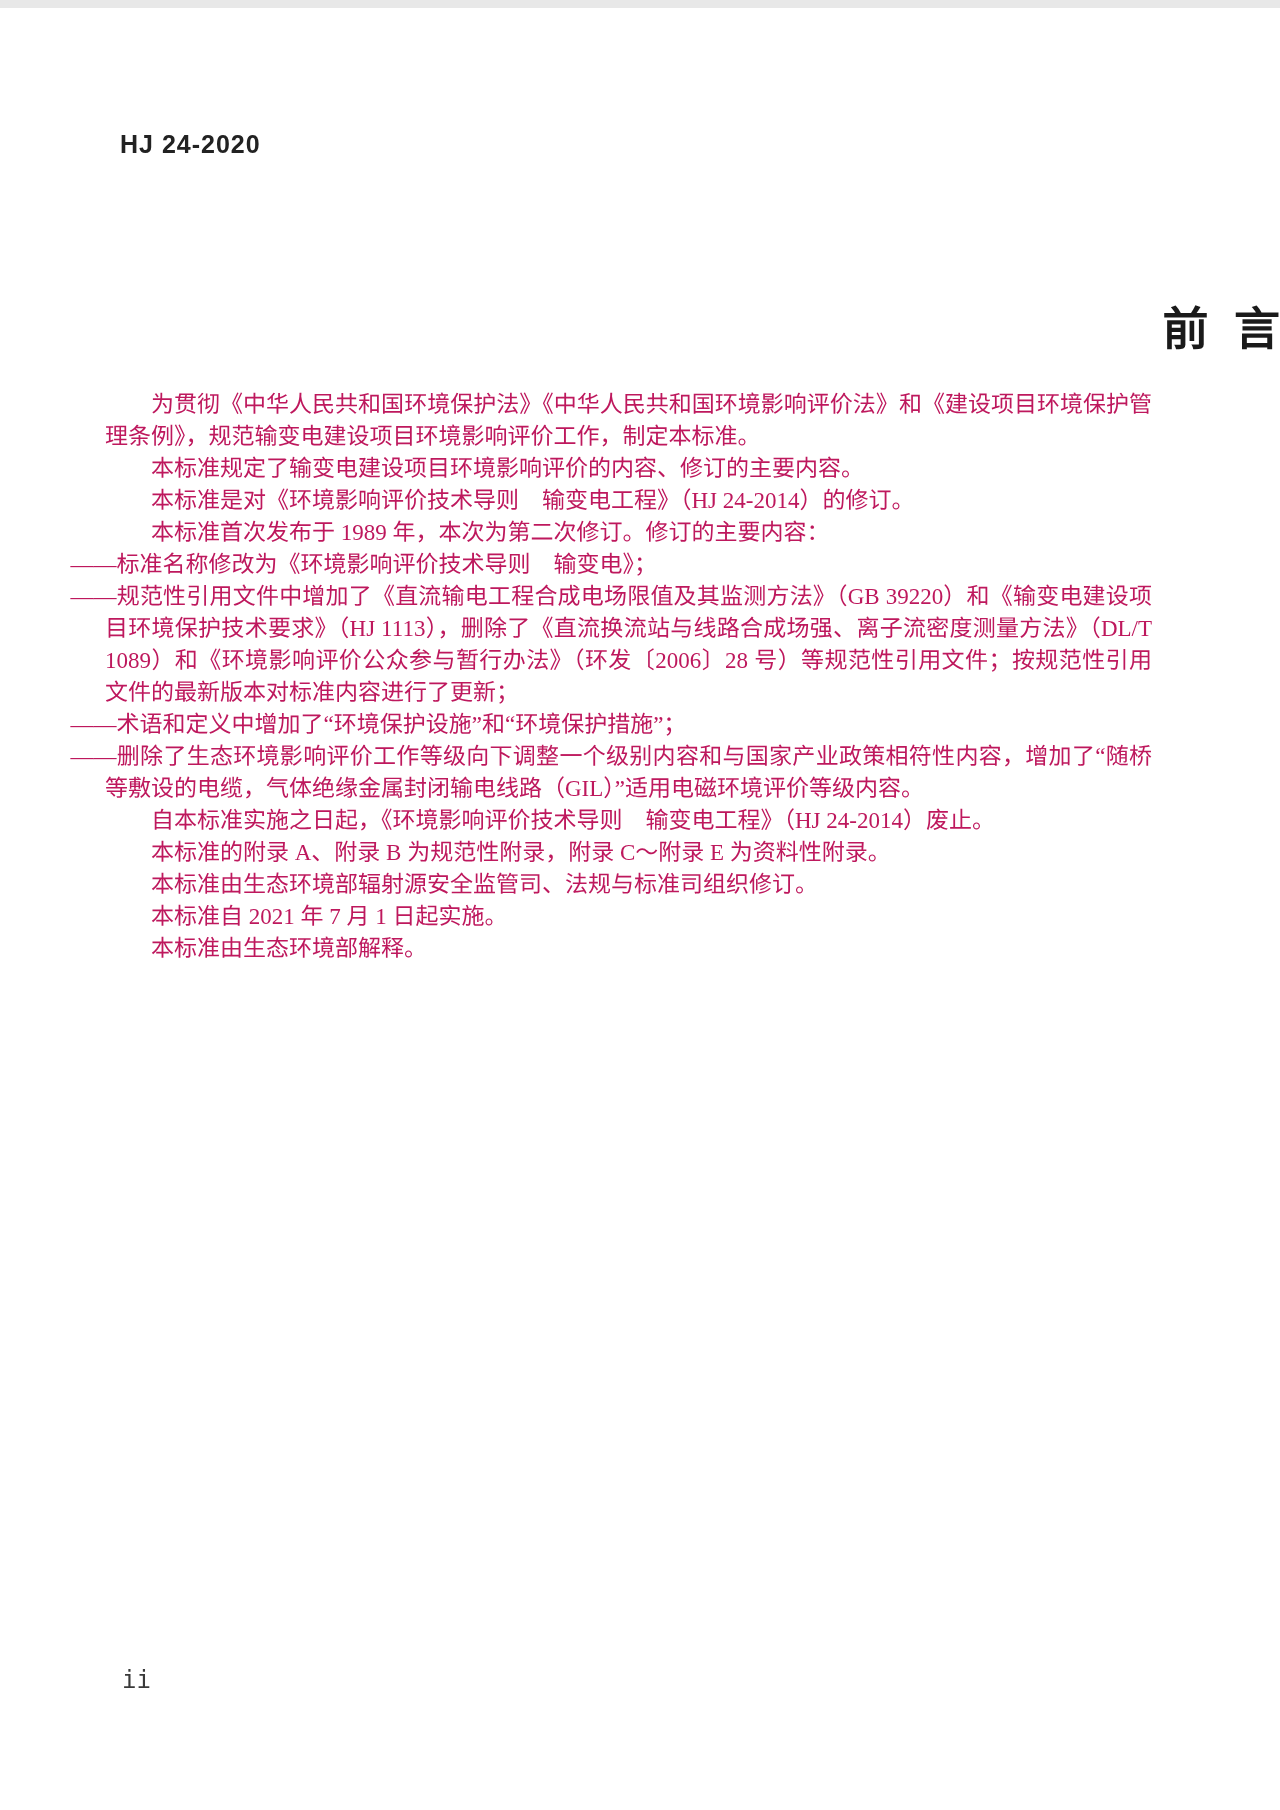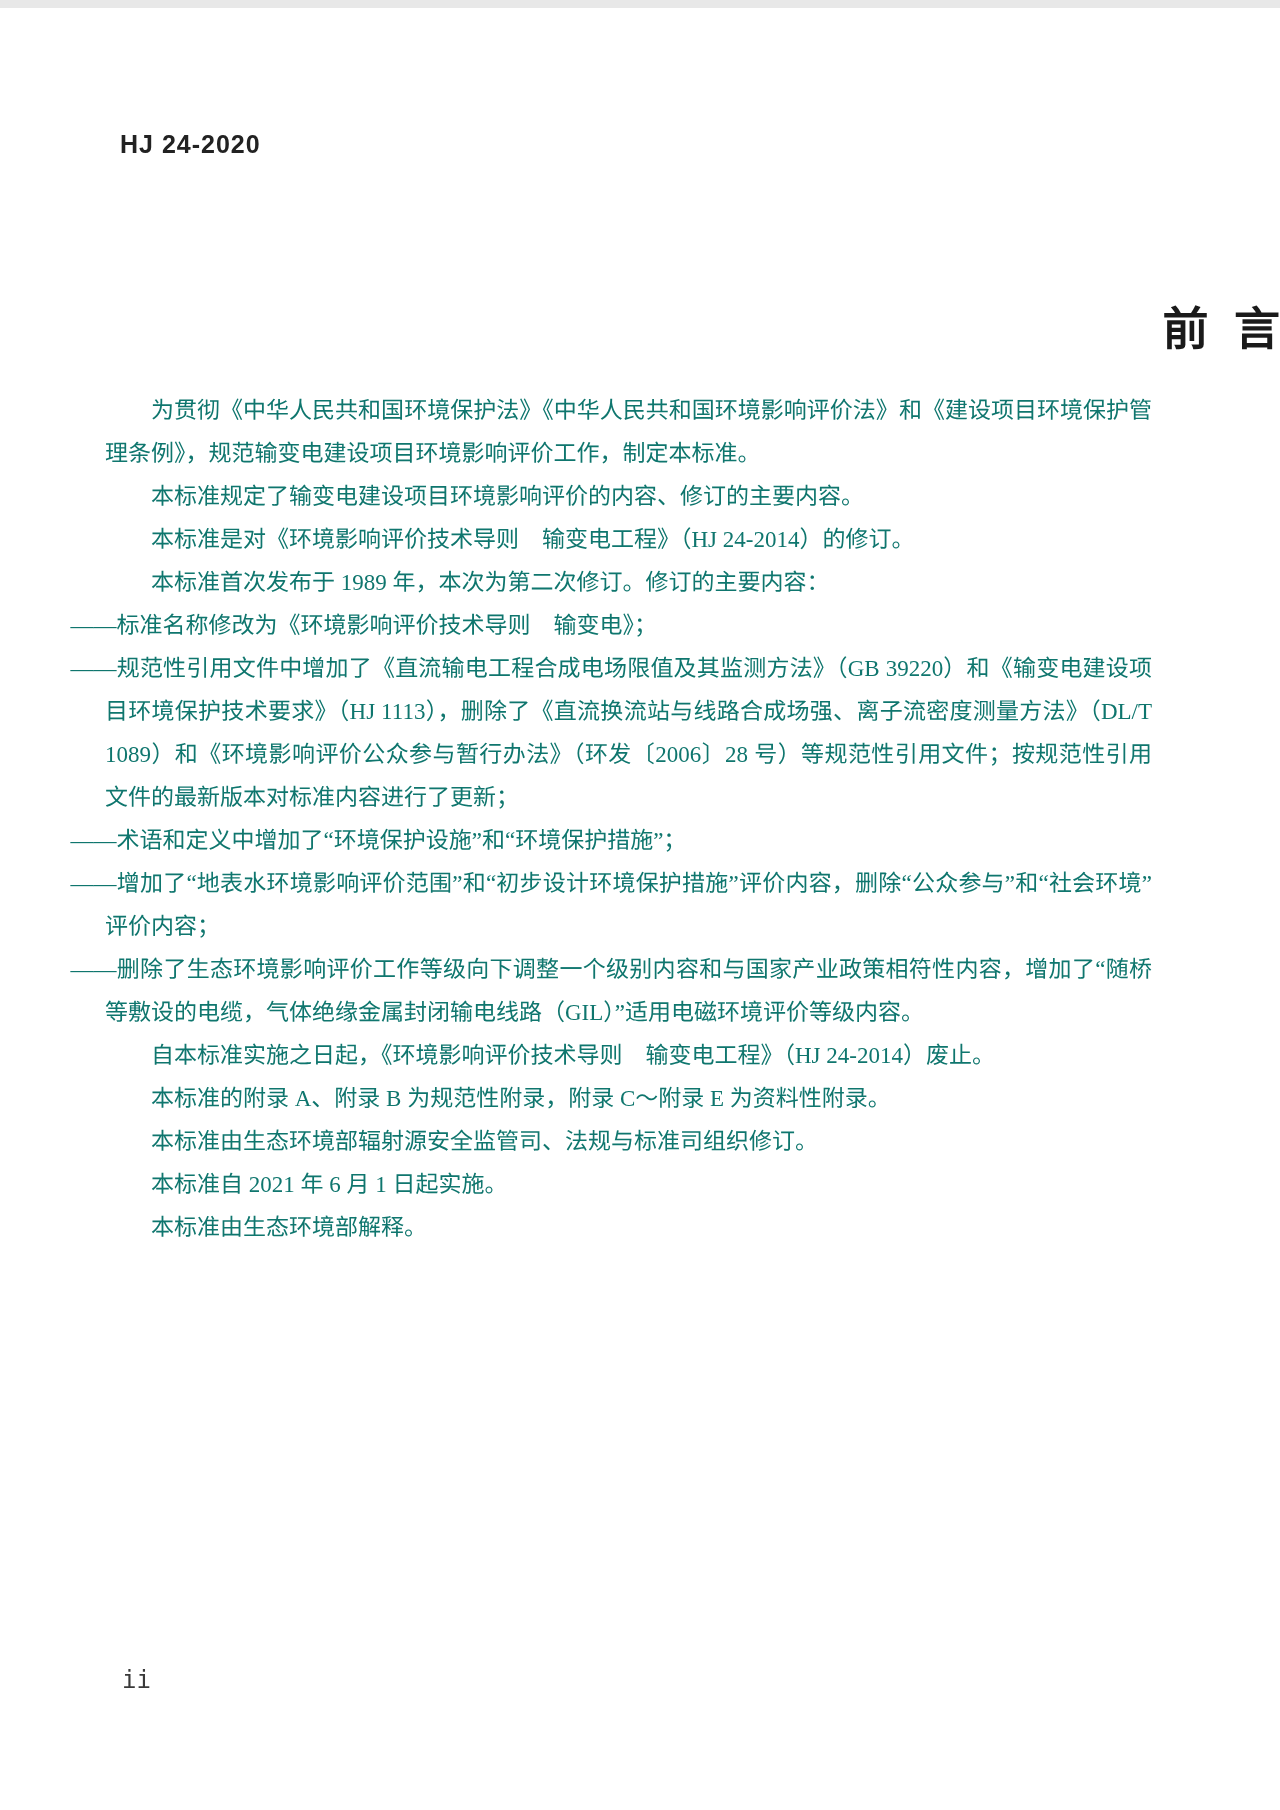--- a/index.html
+++ b/index.html
@@ -39,23 +39,23 @@
     font-weight: 700;
     color: #1a1a1a;
     white-space: pre;
   }
   .doc-content {
     position: absolute;
     left: 105px;
     top: 381px;
     width: 1047px;
     font-size: 23px;
-    line-height: 43px;
+    line-height: 32px;
     text-align: justify;
-    color: #0f766e;
+    color: #be185d;
   }
   .doc-content p {
     margin: 0;
     padding: 0;
   }
   .para-indent {
     text-indent: 2em;
   }
   .para-dash {
     padding-left: 3.5em;
@@ -80,24 +80,23 @@
   <div class="doc-title">前  言</div>
 
   <div class="doc-content">
     <p class="para-indent">为贯彻《中华人民共和国环境保护法》《中华人民共和国环境影响评价法》和《建设项目环境保护管理条例》，规范输变电建设项目环境影响评价工作，制定本标准。</p>
     <p class="para-indent">本标准规定了输变电建设项目环境影响评价的内容、修订的主要内容。</p>
     <p class="para-indent">本标准是对《环境影响评价技术导则　输变电工程》（HJ 24-2014）的修订。</p>
     <p class="para-indent">本标准首次发布于 1989 年，本次为第二次修订。修订的主要内容：</p>
     <p class="para-dash">——标准名称修改为《环境影响评价技术导则　输变电》；</p>
     <p class="para-dash">——规范性引用文件中增加了《直流输电工程合成电场限值及其监测方法》（GB 39220）和《输变电建设项目环境保护技术要求》（HJ 1113），删除了《直流换流站与线路合成场强、离子流密度测量方法》（DL/T 1089）和《环境影响评价公众参与暂行办法》（环发〔2006〕28 号）等规范性引用文件；按规范性引用文件的最新版本对标准内容进行了更新；</p>
     <p class="para-dash">——术语和定义中增加了“环境保护设施”和“环境保护措施”；</p>
-    <p class="para-dash">——增加了“地表水环境影响评价范围”和“初步设计环境保护措施”评价内容，删除“公众参与”和“社会环境”评价内容；</p>
     <p class="para-dash">——删除了生态环境影响评价工作等级向下调整一个级别内容和与国家产业政策相符性内容，增加了“随桥等敷设的电缆，气体绝缘金属封闭输电线路（GIL）”适用电磁环境评价等级内容。</p>
     <p class="para-indent">自本标准实施之日起，《环境影响评价技术导则　输变电工程》（HJ 24-2014）废止。</p>
     <p class="para-indent">本标准的附录 A、附录 B 为规范性附录，附录 C～附录 E 为资料性附录。</p>
     <p class="para-indent">本标准由生态环境部辐射源安全监管司、法规与标准司组织修订。</p>
-    <p class="para-indent">本标准自 2021 年 6 月 1 日起实施。</p>
+    <p class="para-indent">本标准自 2021 年 7 月 1 日起实施。</p>
     <p class="para-indent">本标准由生态环境部解释。</p>
   </div>
 
   <div class="page-number">ii</div>
 
 </div>
 
 </body></html>

